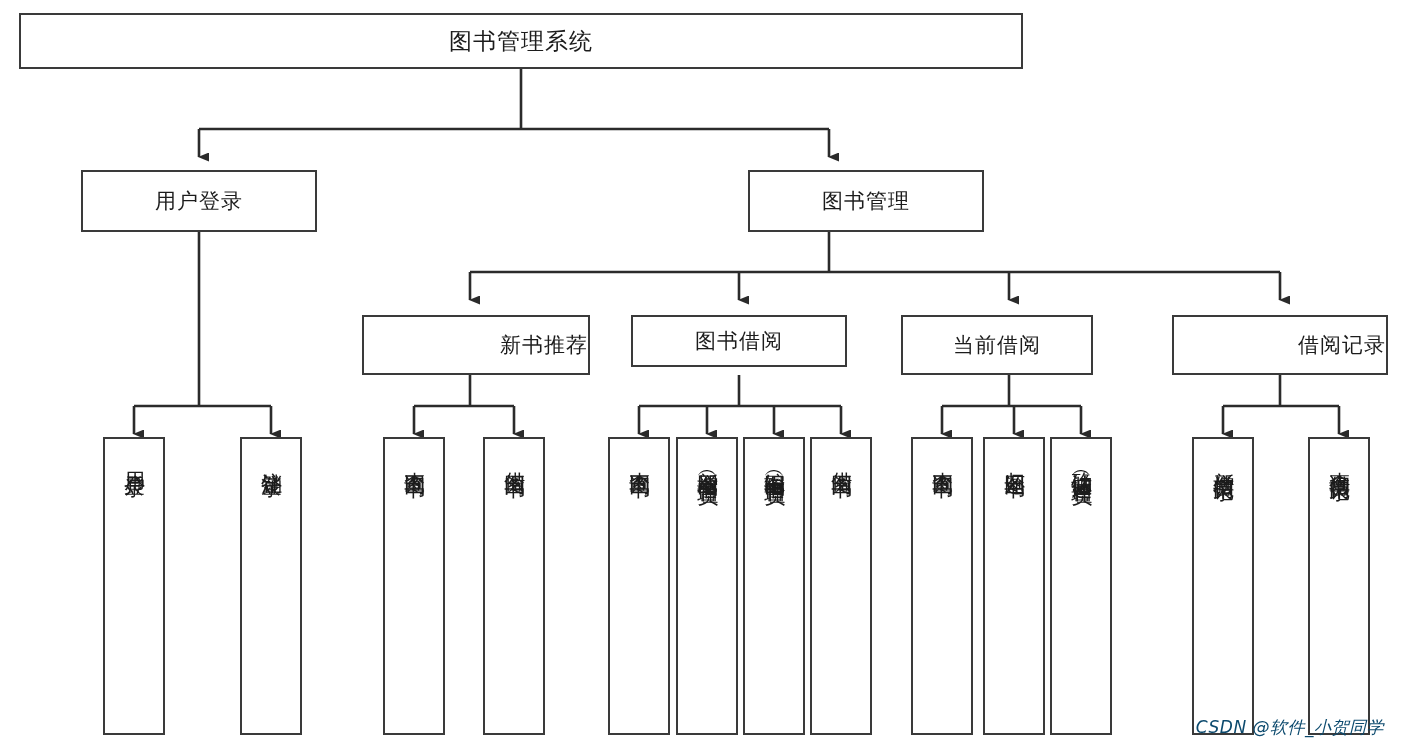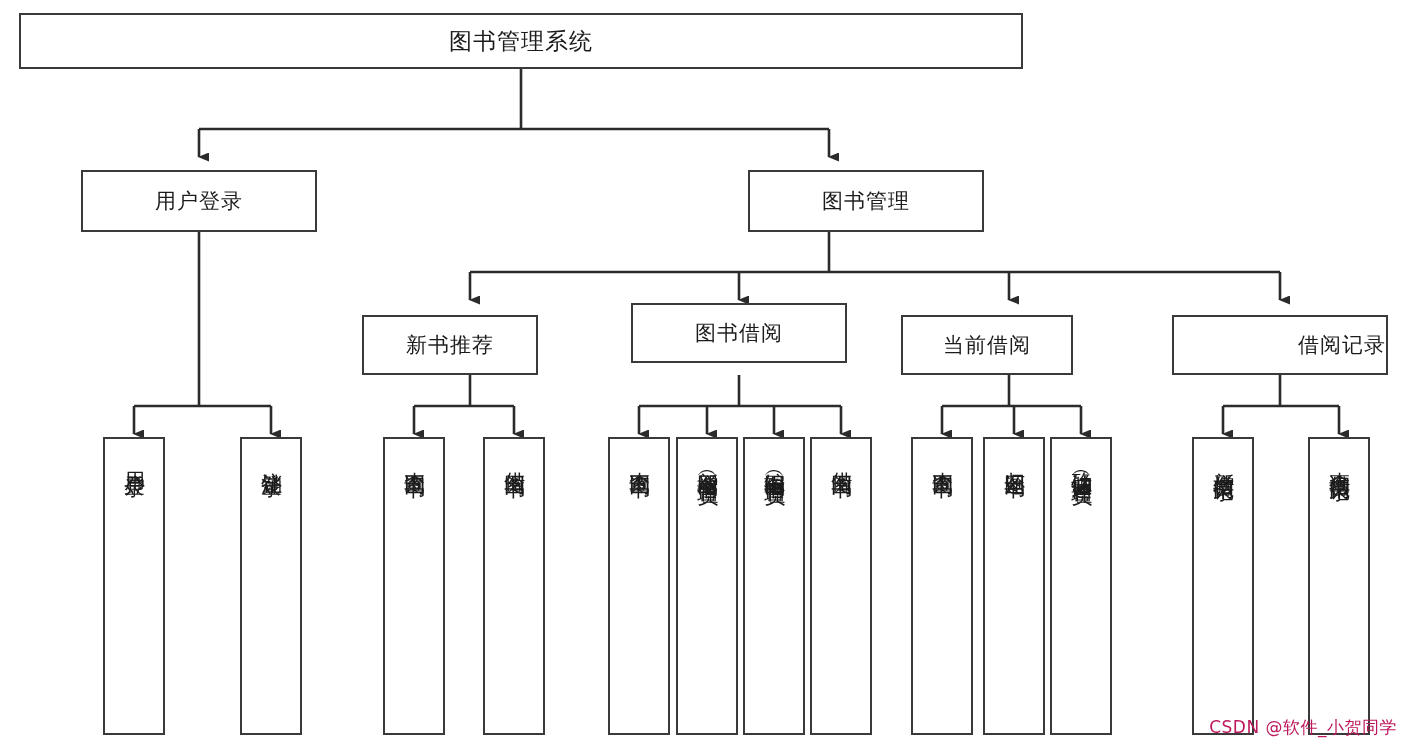--- a/index.html
+++ b/index.html
@@ -59,27 +59,28 @@
     line-height: 1.02;
     white-space: nowrap;
     display: block;
   }
   .hlabel {
     white-space: nowrap;
     letter-spacing: 1px;
   }
   #watermark {
     position: absolute;
-    right: 8px;
+    right: 21px;
     bottom: 8px;
     font-size: 17px;
-    color: #be185d;
+    color: #0c4a6e;
     letter-spacing: 0.5px;
     white-space: nowrap;
     user-select: none;
+    font-style: italic;
   }
 </style>
 </head>
 <body>
 
 <div id="canvas">
 
   <svg id="edges" viewBox="0 0 1405 747" width="1405" height="747" xmlns="http://www.w3.org/2000/svg">
     <defs>
       <marker id="arrowhead" markerWidth="9" markerHeight="11" refX="4.5" refY="10" orient="auto" markerUnits="userSpaceOnUse">
@@ -126,27 +127,27 @@
   <div id="nodes">
       <div class="node level-0" style="left: 19px; top: 13px; width: 1004px; height: 56px;">
         <span class="hlabel">图书管理系统</span>
       </div>
       <div class="node level-1" style="left: 81px; top: 170px; width: 236px; height: 62px;">
         <span class="hlabel">用户登录</span>
       </div>
       <div class="node level-1" style="left: 748px; top: 170px; width: 236px; height: 62px;">
         <span class="hlabel">图书管理</span>
       </div>
-      <div class="node level-2" style="left: 362px; top: 315px; width: 176px; height: 60px;">
+      <div class="node level-2" style="left: 362px; top: 315px; width: 228px; height: 60px; justify-content: flex-end;">
         <span class="hlabel">新书推荐</span>
       </div>
-      <div class="node level-2" style="left: 631px; top: 303px; width: 216px; height: 60px;">
+      <div class="node level-2" style="left: 631px; top: 315px; width: 216px; height: 52px;">
         <span class="hlabel">图书借阅</span>
       </div>
-      <div class="node level-2" style="left: 901px; top: 315px; width: 172px; height: 60px; font-family: Liberation Serif, serif;">
+      <div class="node level-2" style="left: 901px; top: 315px; width: 192px; height: 60px; font-family: Liberation Serif, serif;">
         <span class="hlabel">当前借阅</span>
       </div>
       <div class="node level-2" style="left: 1172px; top: 315px; width: 216px; height: 60px; justify-content: flex-end;">
         <span class="hlabel">借阅记录</span>
       </div>
       <div class="node leaf" style="left: 103px; top: 437px; width: 62px; height: 298px;">
         <span class="vlabel">用户登录</span>
       </div>
       <div class="node leaf" style="left: 240px; top: 437px; width: 62px; height: 298px;">
         <span class="vlabel">注销登录</span>

